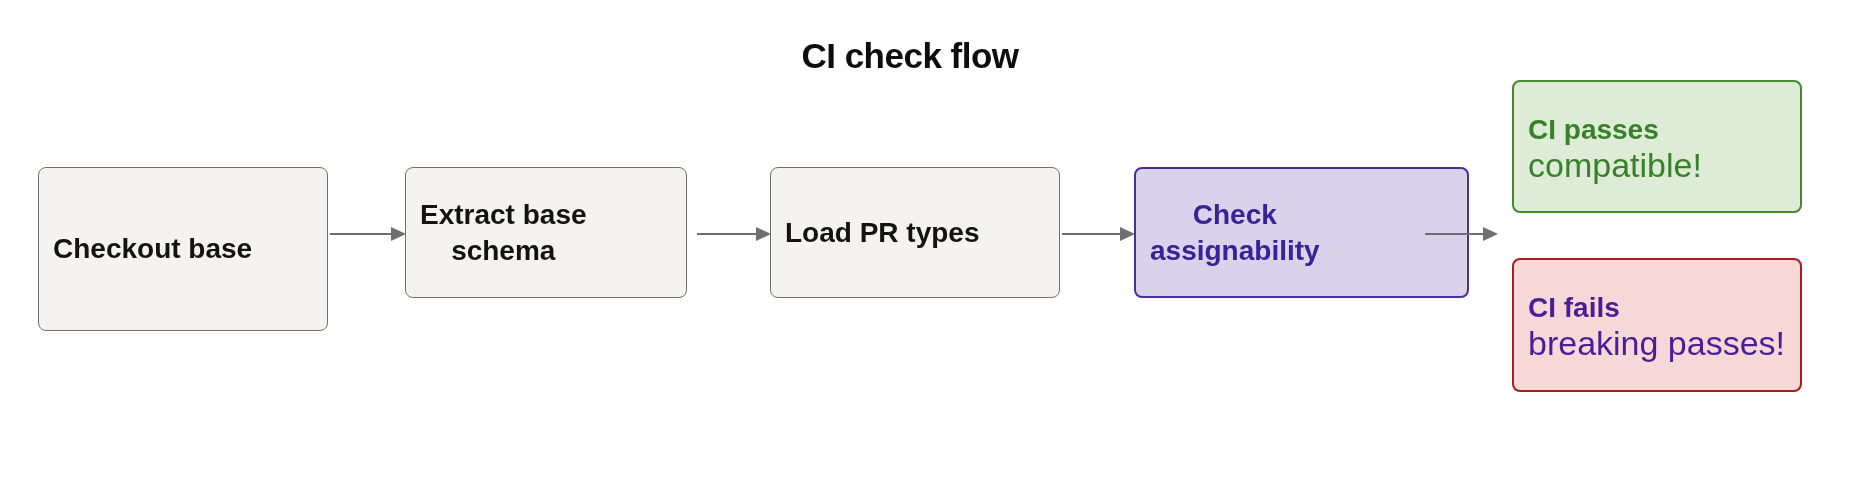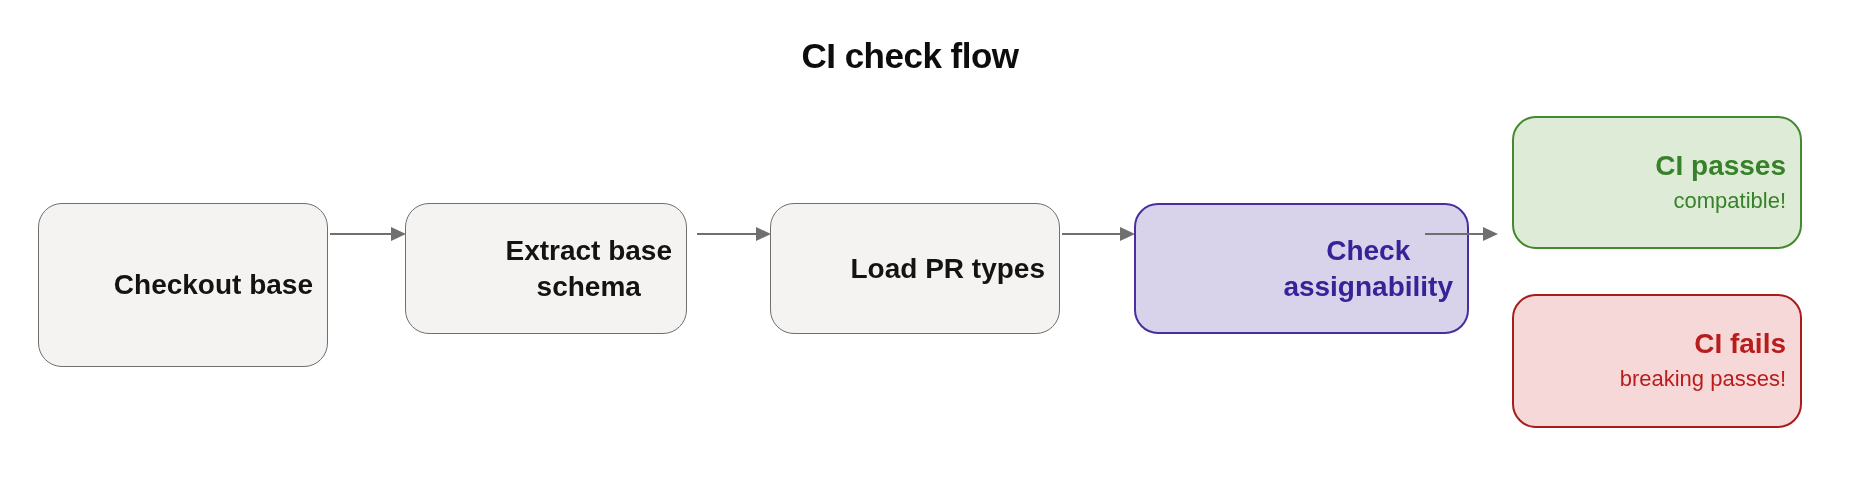--- a/index.html
+++ b/index.html
@@ -22,56 +22,55 @@
     width: 1820px;
     text-align: center;
     font-size: 35px;
     font-weight: 700;
     color: #0d0d0d;
     letter-spacing: -0.5px;
   }
   .node {
     position: absolute;
     box-sizing: border-box;
-    border-radius: 24px;
+    border-radius: 8px;
     display: flex;
     flex-direction: column;
-    align-items: flex-end;
+    align-items: flex-start;
     justify-content: center;
     text-align: center;
     font-size: 28px;
     font-weight: 700;
     line-height: 36px;
     color: #131313;
     white-space: pre-line;
     padding: 0 14px;
-    margin-top: 36px;
   }
   .node.default {
     background: #f4f3f1;
     border: 1.5px solid #6f6f6f;
   }
   .node.accent {
     background: #d8d2ea;
     border: 2px solid #4a2e9e;
     color: #372397;
   }
   .node.success {
     background: #deecd7;
     border: 2px solid #44882f;
     color: #37812a;
   }
   .node.failure {
     background: #f7d8d8;
     border: 2px solid #a81c1c;
-    color: #b91c1c;
+    color: #4c1d95;
   }
   .node .sublabel {
     font-weight: 400;
-    font-size: 22px;
+    font-size: 34px;
     line-height: 34px;
     white-space: pre-line;
   }
   .step1 { left: 38px;   top: 167px; width: 290px; height: 164px; }
   .step2 { left: 405px;  top: 167px; width: 282px; height: 131px; }
   .step3 { left: 770px;  top: 167px; width: 290px; height: 131px; }
   .step4 { left: 1134px; top: 167px; width: 335px; height: 131px; }
   .outcome-pass { left: 1512px; top: 80px;  width: 290px; height: 133px; }
   .outcome-fail { left: 1512px; top: 258px; width: 290px; height: 134px; }
   .arrow {

